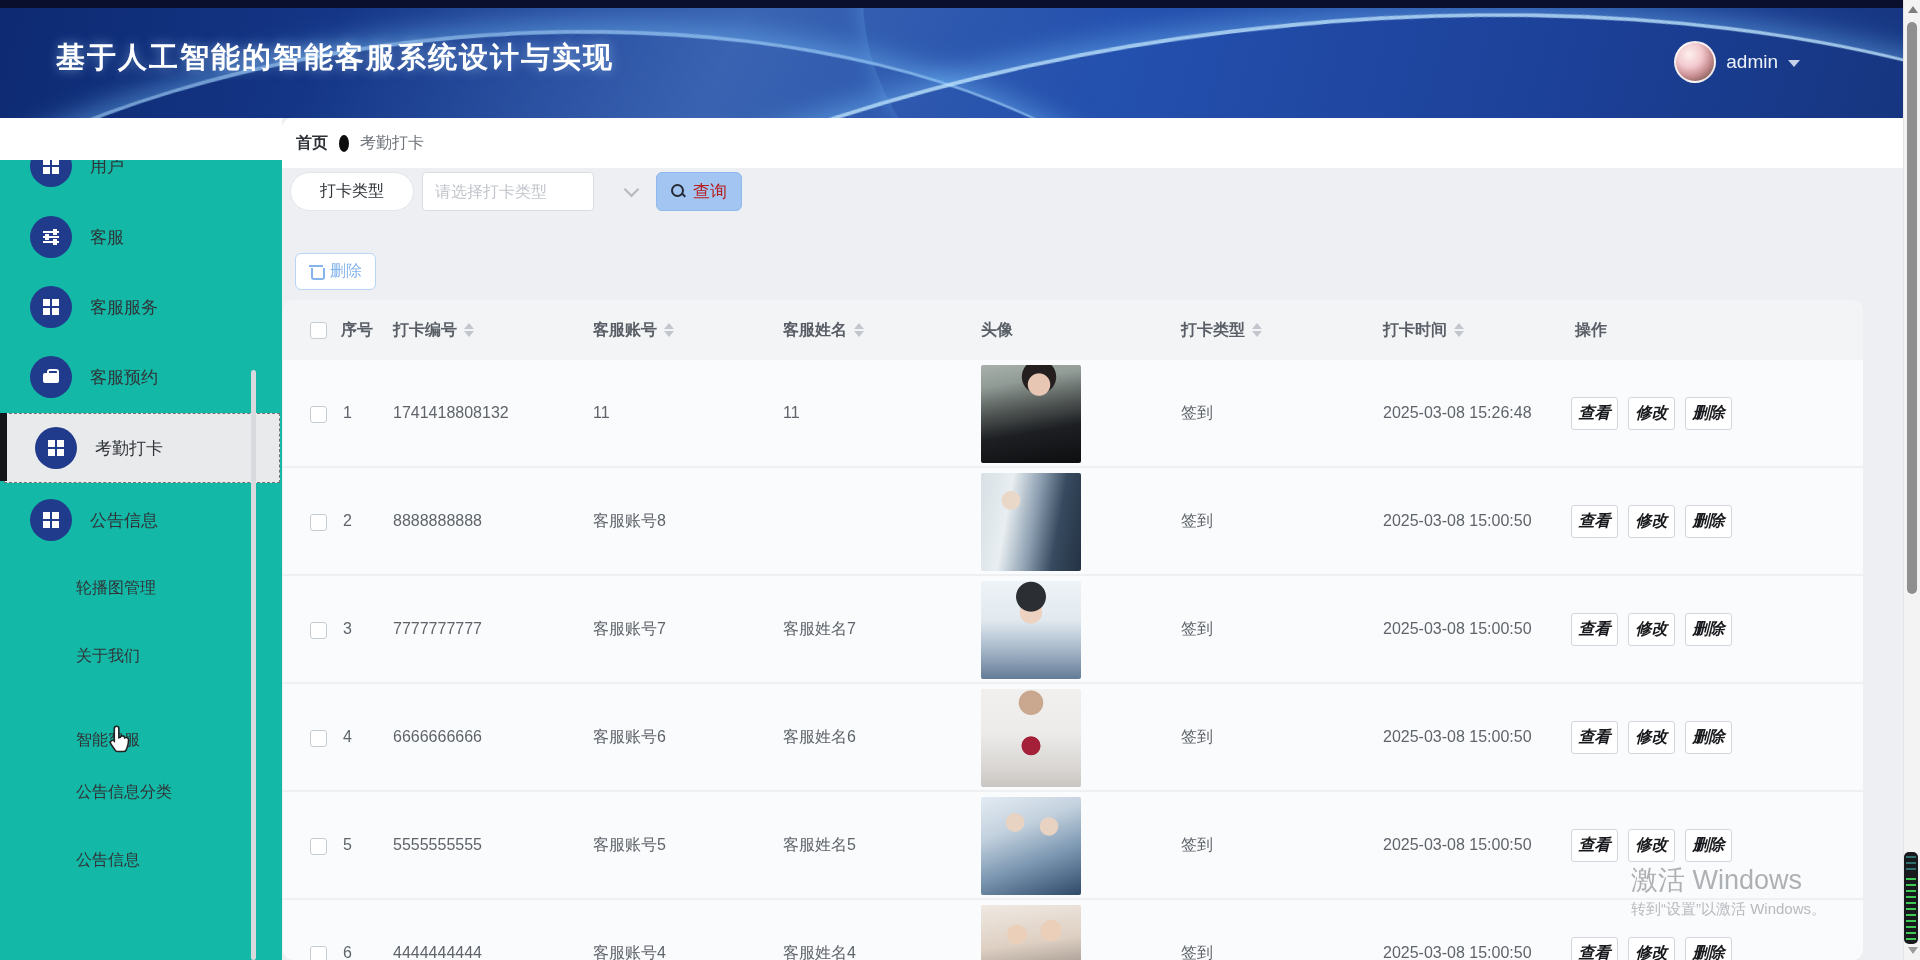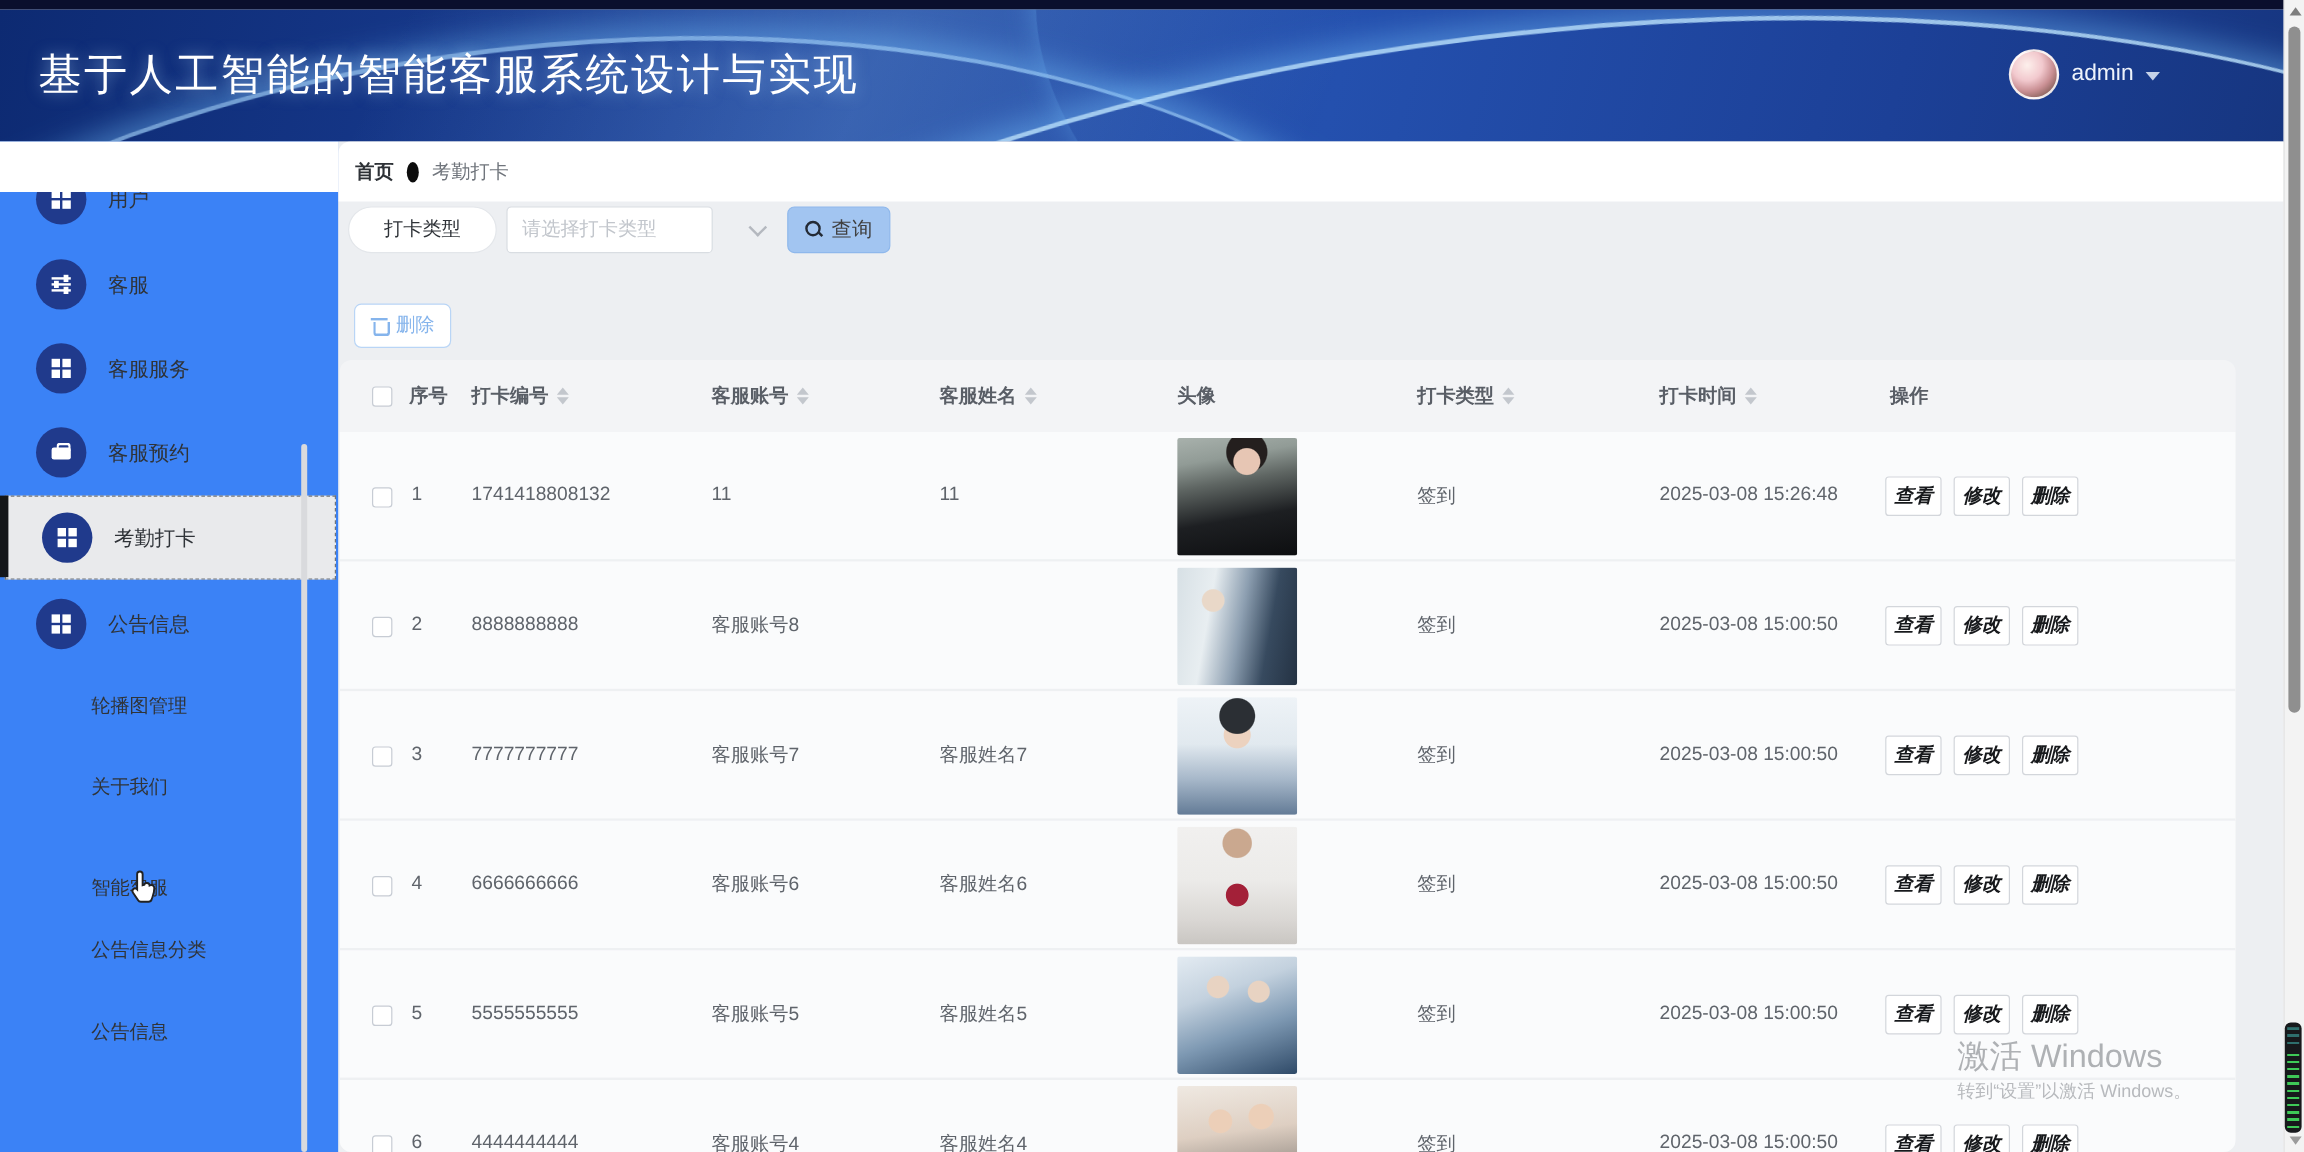--- a/index.html
+++ b/index.html
@@ -13,34 +13,34 @@
   
   .hdr { position:absolute; left:0; top:8px; width:1920px; height:110px; overflow:hidden;
     background:linear-gradient(105deg,#0d2a72 0%,#1a3e95 30%,#2450ae 58%,#1c4097 82%,#16357f 100%); }
   .hdr .band { position:absolute; left:-100px; top:-40px; width:2200px; height:190px;
     background:linear-gradient(115deg, rgba(255,255,255,0) 20%, rgba(160,215,255,.22) 38%, rgba(255,255,255,0) 55%); }
   .arc { position:absolute; border-radius:50%; border-top:4px solid rgba(165,215,255,.65);
     box-shadow:0 -8px 26px rgba(120,195,255,.45); filter:blur(.6px); }
   .arc1 { width:1500px; height:760px; left:-260px; top:26px; transform:rotate(-5deg); }
   .arc2 { width:2100px; height:980px; left:240px; top:18px; transform:rotate(-7deg); border-top-color:rgba(190,230,255,.8); }
   .arc3 { width:1500px; height:760px; left:860px; top:-330px; transform:rotate(6deg); border-top-color:rgba(150,205,255,.5); }
-  .hdr-title { position:absolute; left:32px; top:30px; color:#ffffff; font-size:36px; font-weight:normal;
+  .hdr-title { position:absolute; left:56px; top:30px; color:#ffffff; font-size:29px; font-weight:bold;
     letter-spacing:2px; text-shadow:0 0 12px rgba(180,220,255,.55); }
   .userchip { position:absolute; right:120px; top:33px; display:flex; align-items:center; gap:10px; }
   .uavatar { width:42px; height:42px; border-radius:50%; border:2px solid rgba(255,255,255,.85);
     background:radial-gradient(circle at 35% 30%, #fdf0ec 0%, #f2c9ce 35%, #c98f93 60%, #7d5a52 85%, #5d443e 100%); }
   .uname { color:#eef3fb; font-size:19px; }
   .ucaret { width:0; height:0; border-left:6px solid transparent; border-right:6px solid transparent;
     border-top:7px solid #c6d2e8; margin-top:3px; }
 
   
   .bodyrow { position:absolute; left:0; top:118px; width:1903px; height:842px; display:flex; }
 
   
-  .sidebar { position:relative; width:282px; height:842px; background:#3b82f6; flex:none; }
+  .sidebar { position:relative; width:282px; height:842px; background:#14b8a6; flex:none; }
   .side-cover { position:absolute; left:0; top:0; width:282px; height:42px; background:#fff; z-index:3; }
   .side-item { position:absolute; left:0; width:270px; height:70px; display:flex; align-items:center; cursor:pointer; }
   .side-item .lbl { margin-left:18px; font-size:17px; color:#2f3338; }
   .icirc { width:42px; height:42px; margin-left:30px; border-radius:50%; background:#203a8c; position:relative; flex:none; }
   .ic-grid { position:absolute; left:13px; top:13px; width:16px; height:16px; background:
       linear-gradient(#fff,#fff) 0 0/7px 7px no-repeat,
       linear-gradient(#fff,#fff) 100% 0/7px 7px no-repeat,
       linear-gradient(#fff,#fff) 0 100%/7px 7px no-repeat,
       linear-gradient(#fff,#fff) 100% 100%/7px 7px no-repeat; }
   .ic-sliders { position:absolute; left:13px; top:13px; width:16px; height:16px; background:
@@ -72,21 +72,21 @@
     border:1px solid #e3e6ea; border-radius:20px; display:flex; align-items:center; justify-content:center;
     font-size:16px; color:#2f3338; }
   .selbox { position:absolute; left:140px; top:54px; width:172px; height:39px; }
   .selbox input { width:172px; height:39px; border:1px solid #d9dde2; border-radius:4px; background:#fff;
     padding:0 12px; font-size:16px; color:#333; font-family:"Liberation Sans",sans-serif; outline:none; }
   .selbox input::placeholder { color:#c2c6cc; }
   .sel-caret { position:absolute; left:344px; top:66px; width:11px; height:11px;
     border-right:2px solid #b4b8bf; border-bottom:2px solid #b4b8bf; transform:rotate(45deg); }
   .btn-search { position:absolute; left:374px; top:54px; height:39px; padding:0 14px; background:#a2c5f1;
     border:1px solid #8fb8ec; border-radius:6px; display:flex; align-items:center; gap:7px; cursor:pointer; }
-  .btn-search .t { font-size:17px; color:#404040; }
+  .btn-search .t { font-size:17px; color:#b91c1c; }
   .ic-mag { position:relative; width:15px; height:15px; }
   .ic-mag::before { content:""; position:absolute; left:0; top:0; width:9px; height:9px;
     border:2px solid #242b36; border-radius:50%; }
   .ic-mag::after { content:""; position:absolute; left:10px; top:10px; width:5px; height:2px;
     background:#242b36; transform:rotate(45deg); }
   .btn-del { position:absolute; left:13px; top:135px; height:37px; padding:0 13px; background:#fff;
     border:1px solid #b9d5f6; border-radius:6px; display:flex; align-items:center; gap:7px; cursor:pointer; }
   .btn-del .t { font-size:16px; color:#85b4ec; }
   .ic-trash { position:relative; width:14px; height:15px; }
   .ic-trash::before { content:""; position:absolute; left:2px; top:4px; width:10px; height:10px;

